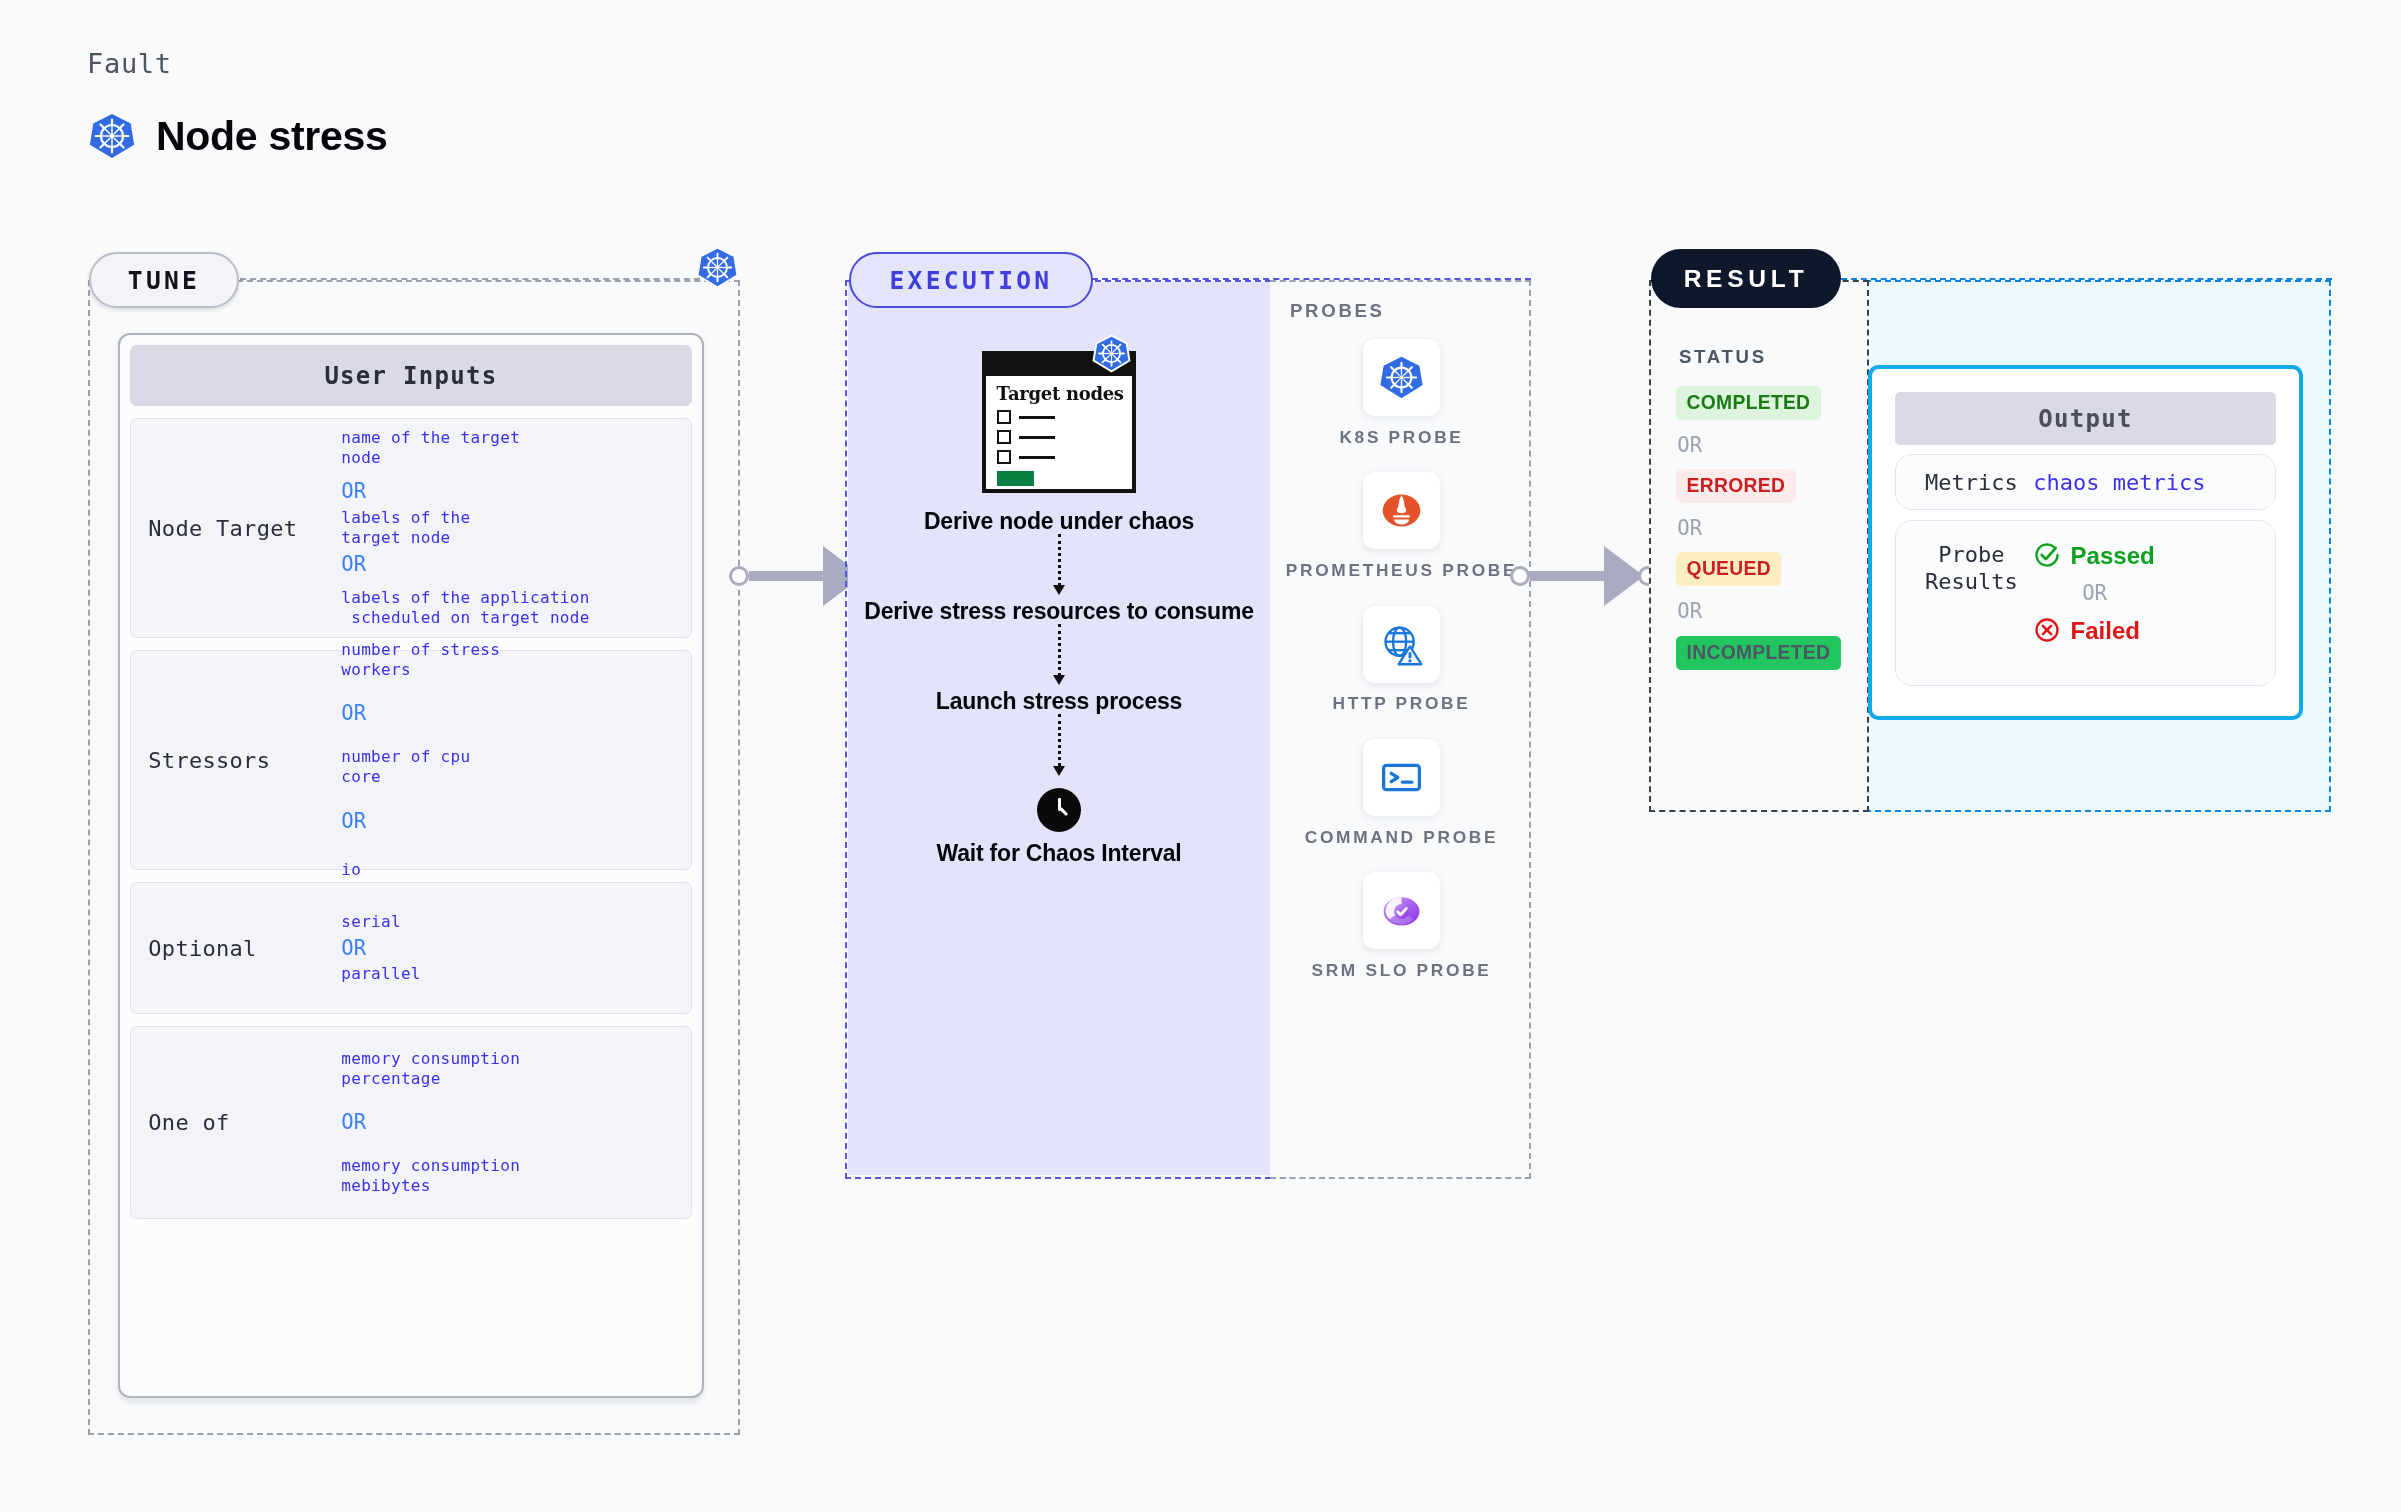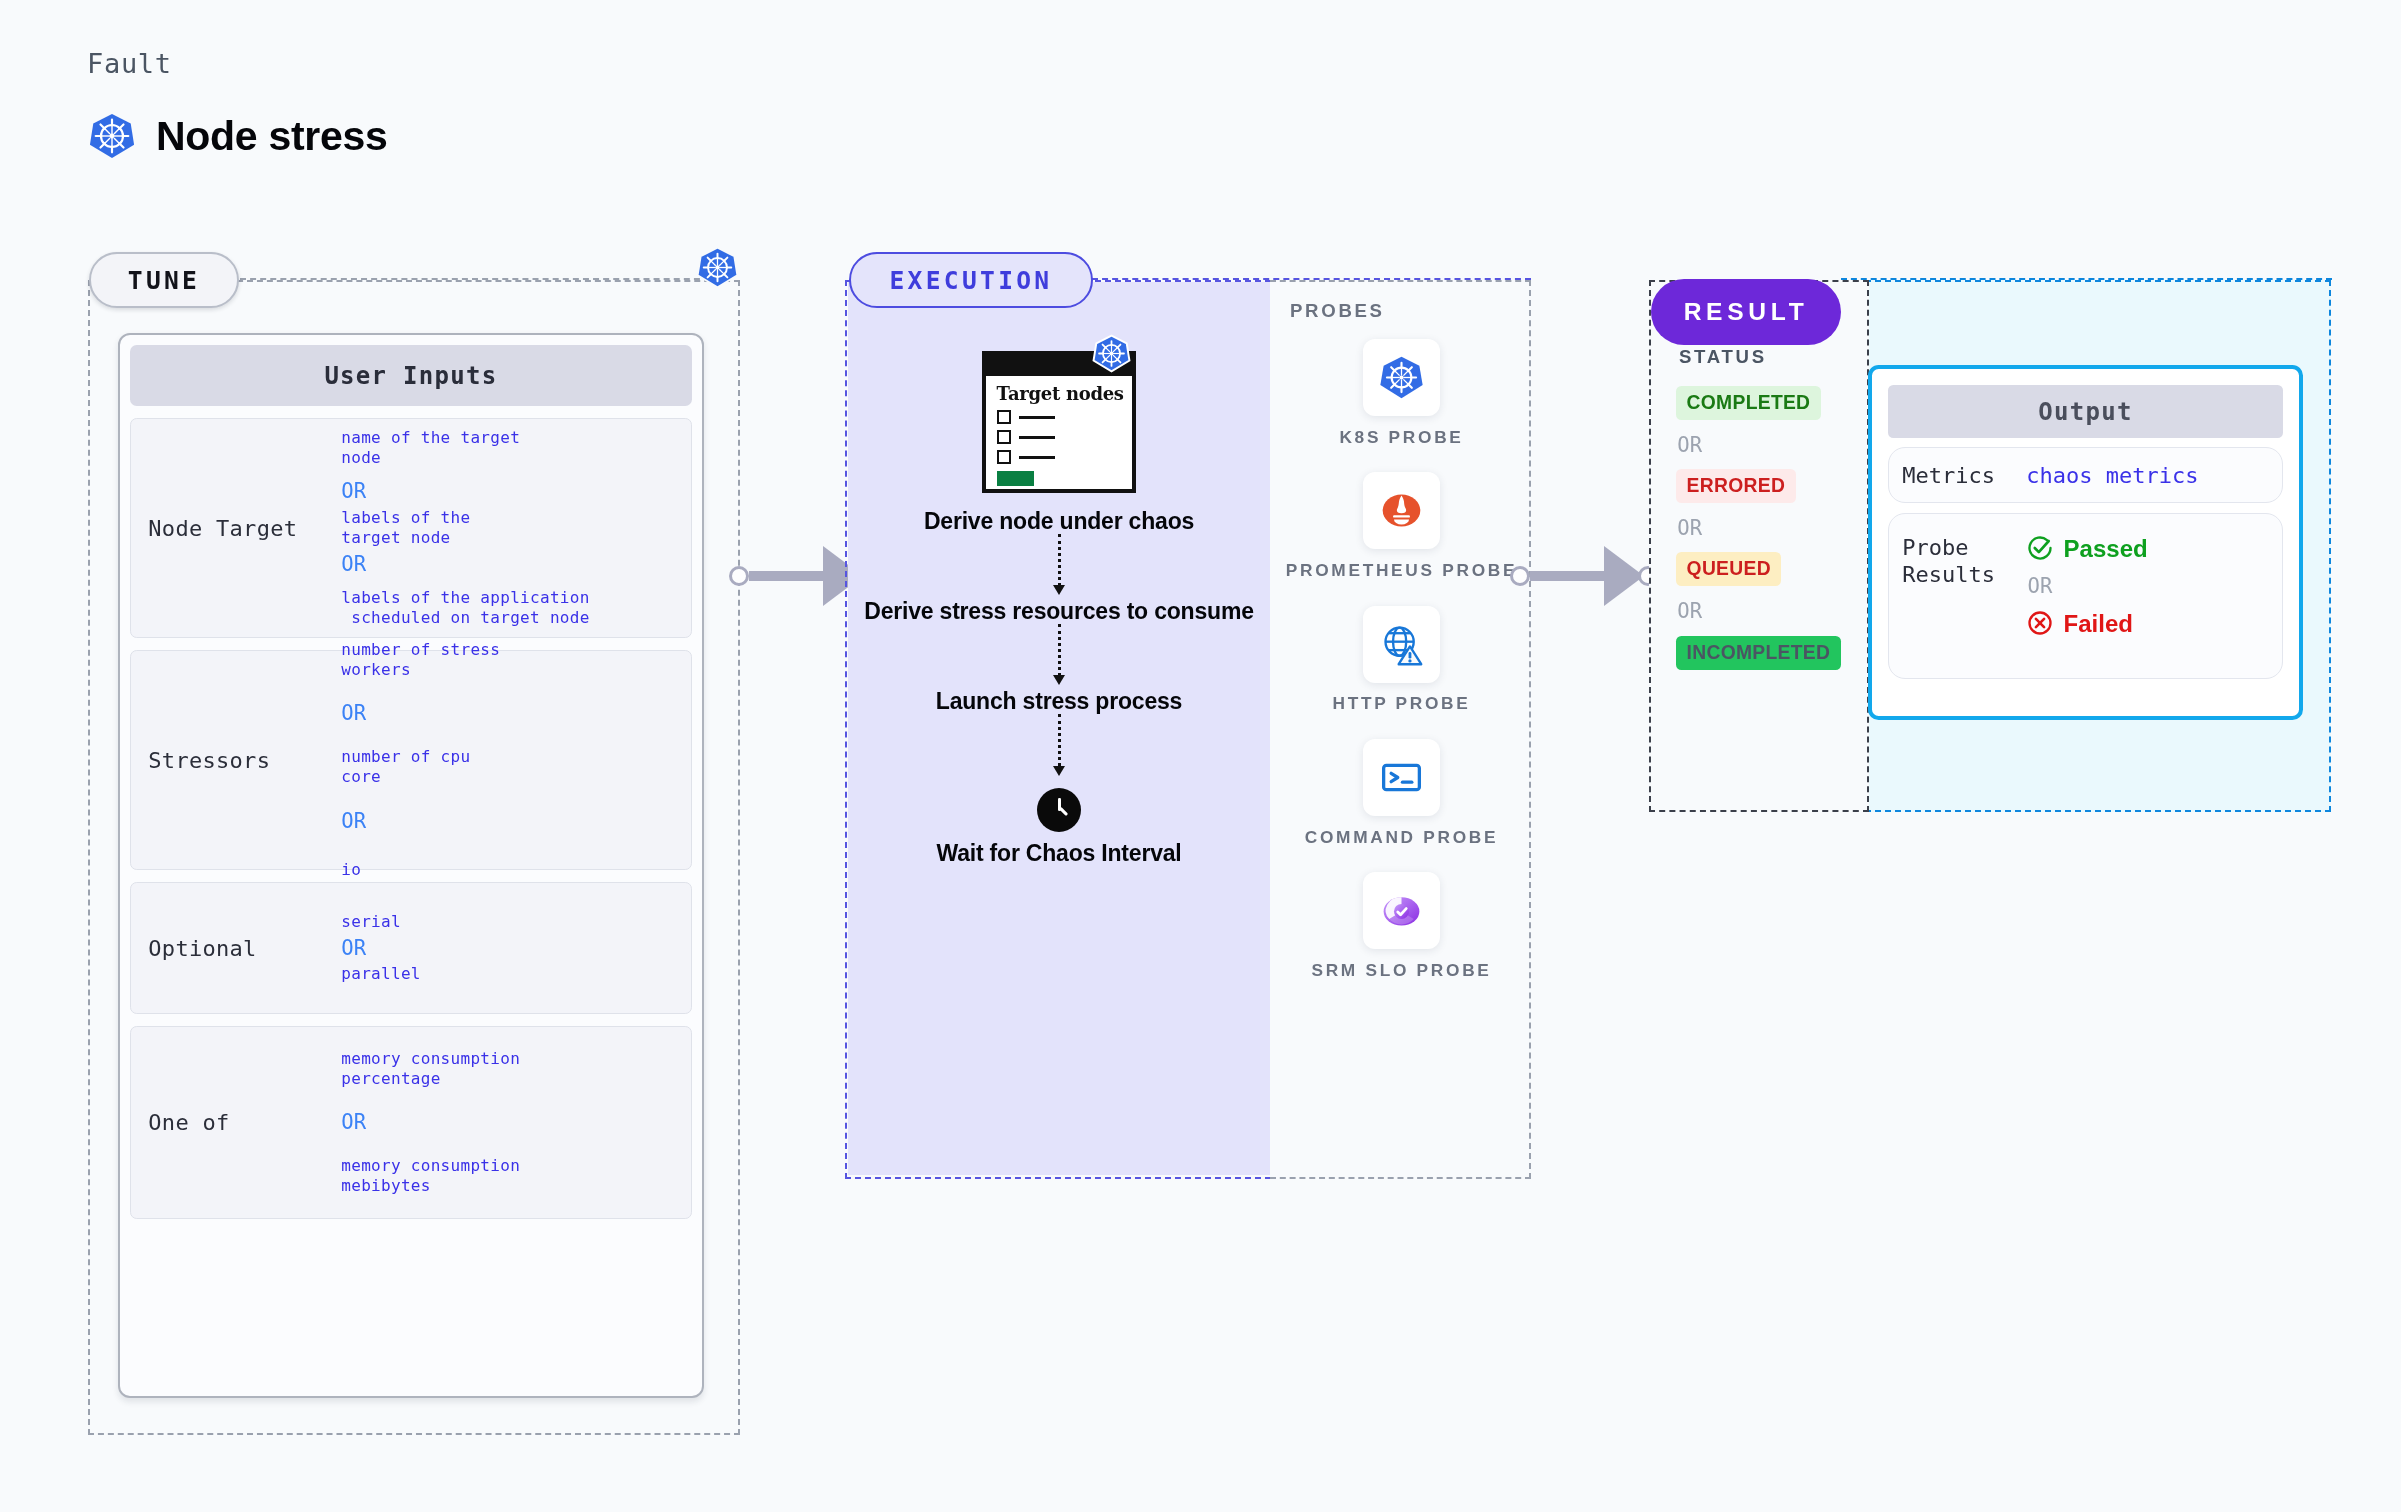--- a/index.html
+++ b/index.html
@@ -37,24 +37,24 @@
     left: 89px; top: 252px; width: 150px; height: 56px;
     background: #f3f4f8; border: 2px solid #b9bec9; color: #12131a;
     font-size: 24.6px; box-shadow: 0 2px 4.7px rgba(20,25,45,.14);
   }
   .chip-exec {
     left: 849px; top: 252px; width: 244px; height: 56px;
     background: #e4e4fb; border: 2.7px solid #4d4ce0; color: #3f3ddc;
     font-size: 24.6px;
   }
   .chip-result {
-    left: 1651px; top: 249px; width: 190px; height: 66px;
-    background: #6d28d9; border: 0; color: #ffffff;
+    left: 1651px; top: 249px; width: 190px; height: 59px;
+    background: #0f172a; border: 0; color: #ffffff;
     font-size: 24.6px; font-family: "Liberation Sans", sans-serif;
-    letter-spacing: 4.7px; font-weight: 700; margin-top: 30px;
+    letter-spacing: 4.7px; font-weight: 700;
   }
 
   .dashed-region { position: absolute; }
   .tune-region {
     left: 88px; top: 280px; width: 652px; height: 1155px;
     border: 2.7px dashed #9aa1ae;
   }
   .exec-region {
     left: 845px; top: 280px; width: 686px; height: 899px;
     border: 2.7px dashed #5654e0;
@@ -219,21 +219,22 @@
   .badge-incompleted { background: #22c55e; color: #4b5563; }
   .status-or {
     font-family: "DejaVu Sans Mono", monospace;
     font-size: 20.6px; color: #9ca3af; margin: 12.6px 0 12.6px 1.3px;
   }
 
   .output-card {
     position: absolute; left: 1868px; top: 365px;
     width: 435px; height: 355px;
     background: #ffffff; border: 4.7px solid #12a8ec; border-radius: 10.6px;
-    padding: 16px;
+    padding: 23px;
+    text-align: center;
   }
   .output-title {
     height: 53px; background: #d9dae6; border-radius: 5.3px;
     display: flex; align-items: center; justify-content: center;
     font-family: "DejaVu Sans Mono", monospace;
     font-size: 24px; font-weight: 700; color: #4a4e5c; letter-spacing: 1.3px;
   }
   .out-row {
     margin-top: 9.3px;
     background: #fbfcfe; border: 1.3px solid #e3e6ee; border-radius: 17px;

